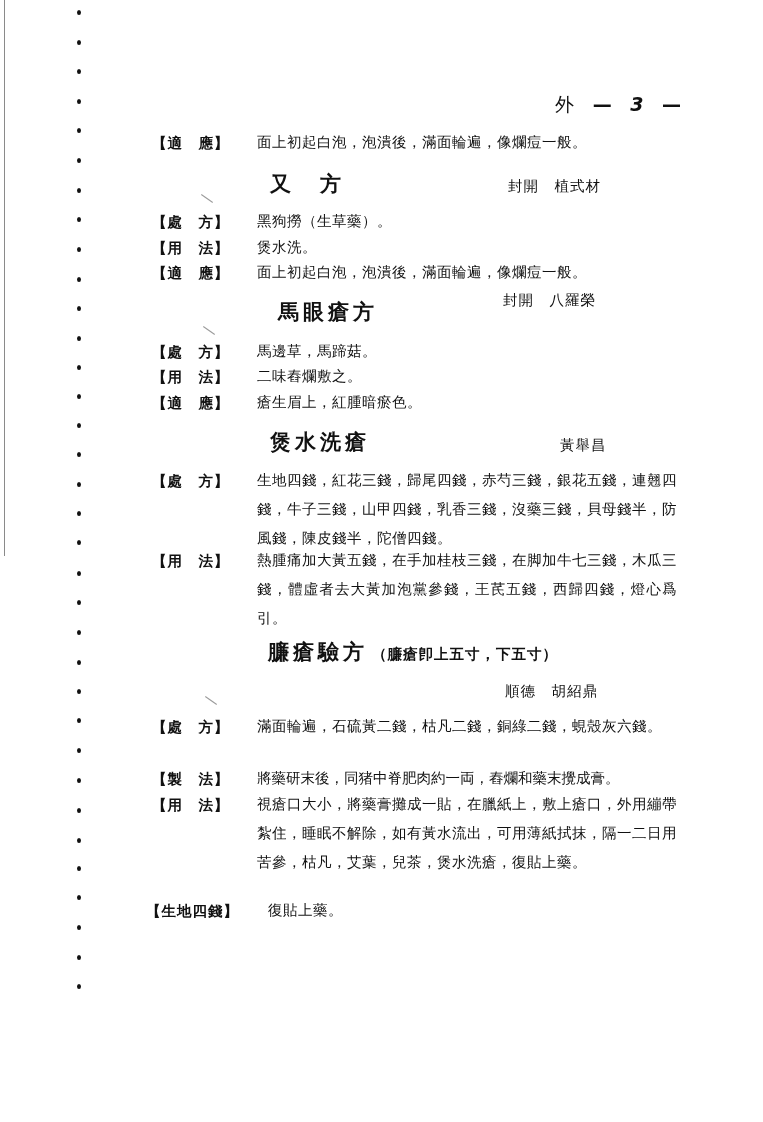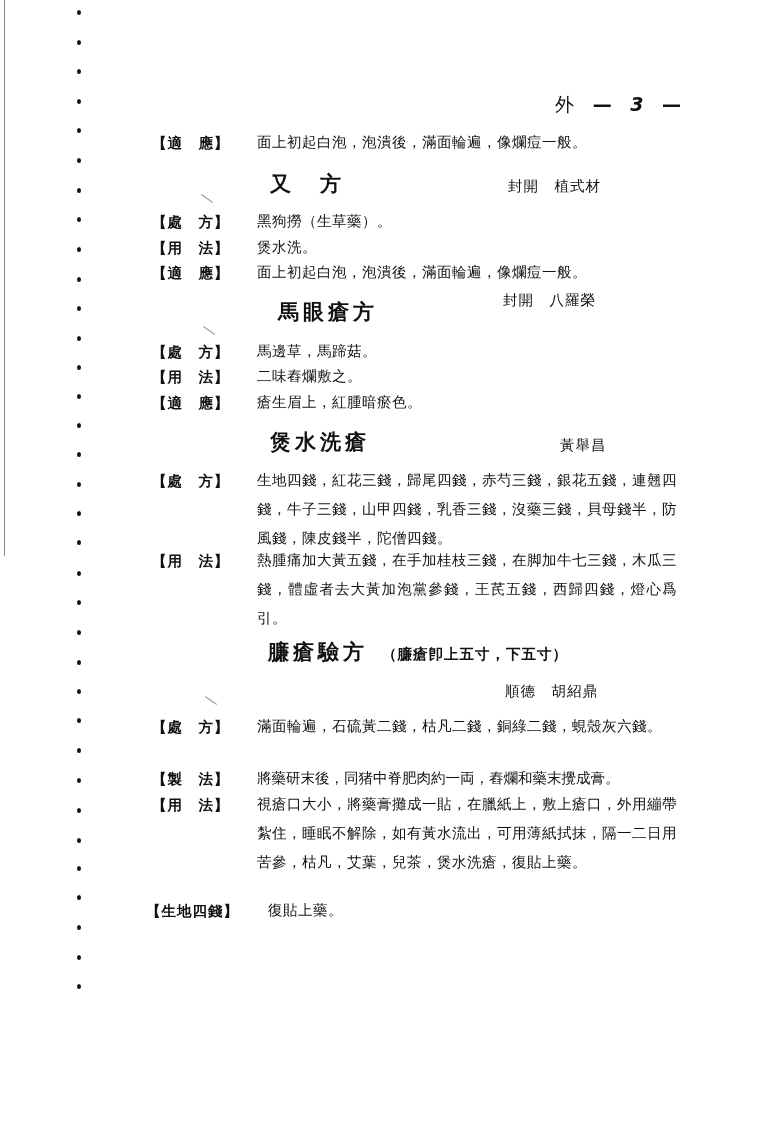--- a/index.html
+++ b/index.html
@@ -87,21 +87,21 @@
       position: absolute;
       font-size: 14.5px;
       font-weight: normal;
       letter-spacing: 1px;
       line-height: 28px;
     }
     .title-note {
       font-size: 14.5px;
       font-weight: bold;
       letter-spacing: 1px;
-      margin-left: 14px;
+      margin-left: 4px;
     }
     .stray-mark {
       position: absolute;
       width: 14px;
       height: 1px;
       background: #9a9a9a;
       transform: rotate(35deg);
     }
   </style>
 </head>

